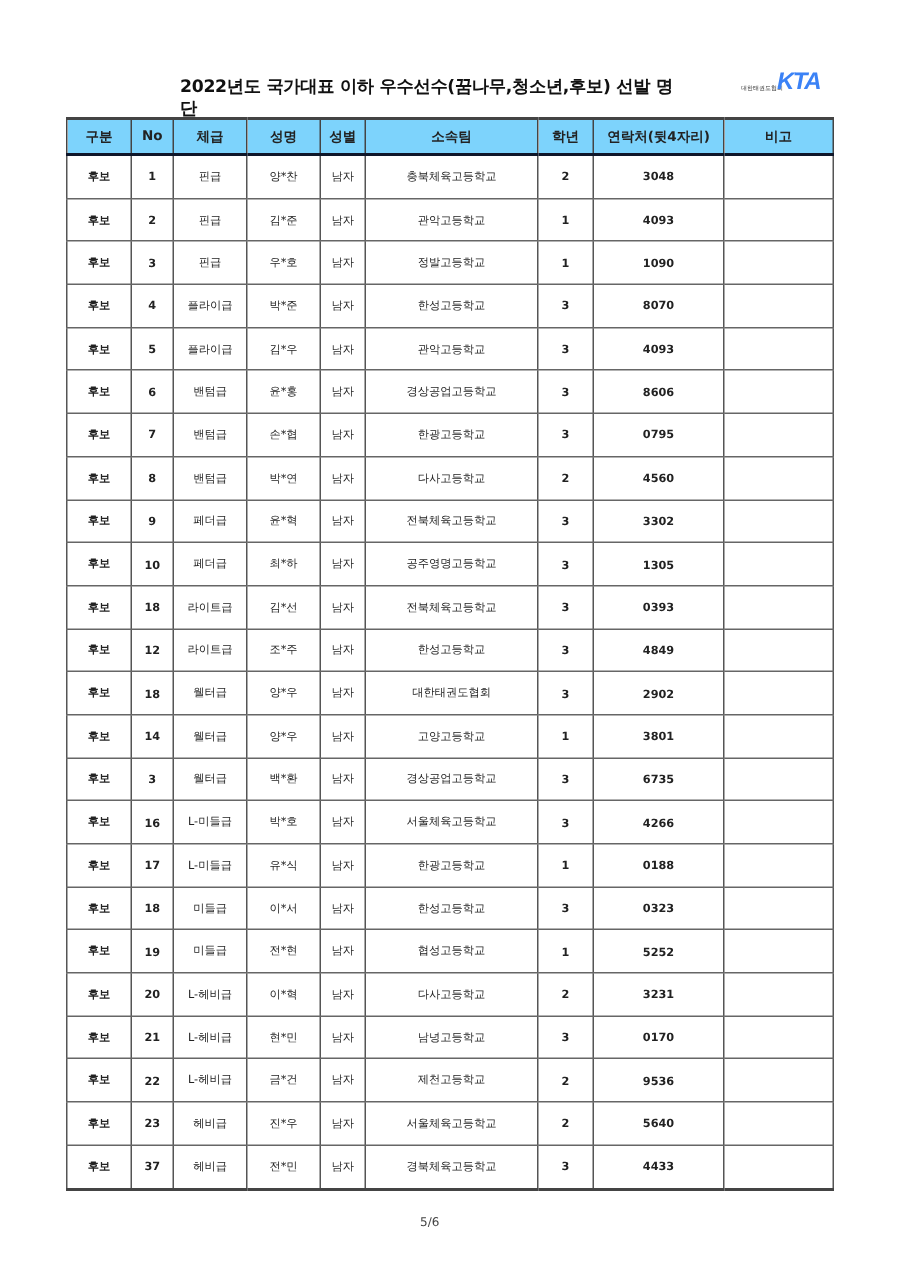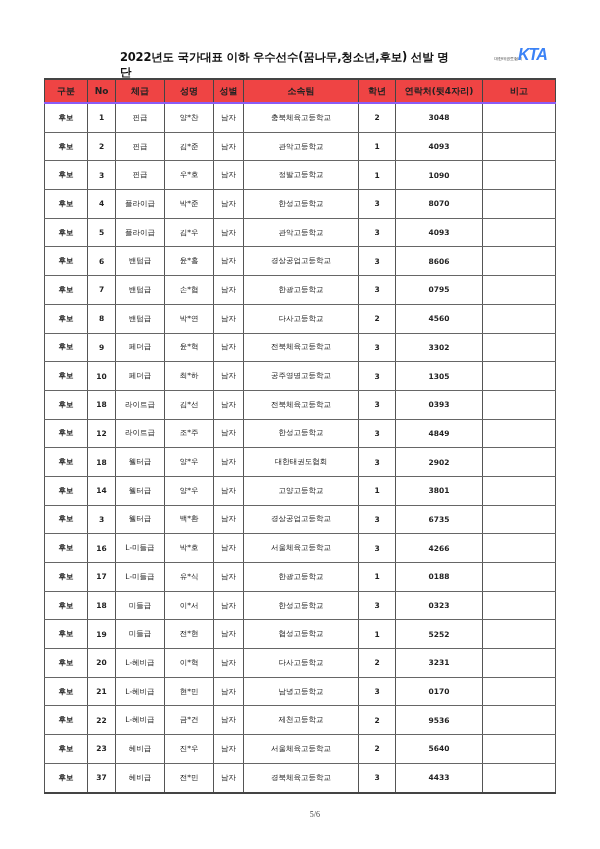--- a/index.html
+++ b/index.html
@@ -6,27 +6,27 @@
   body { width: 600px; height: 849px; position: relative; overflow: hidden;
          font-family: "DejaVu Sans", "Liberation Sans", sans-serif; color: #111; }
   .title { position: absolute; left: 120px; top: 50px; width: 330px; text-align: left;
            font-size: 11.5px; font-weight: bold; letter-spacing: -0.2px; }
   .logo { position: absolute; left: 494px; top: 44px; width: 60px; height: 28px; }
   .logo .small { position: absolute; left: 0; top: 12px; font-size: 4px; color: #333; white-space: nowrap; }
   .logo .kta { position: absolute; left: 24px; top: 2px; font-size: 16px; font-weight: bold;
                color: #3b82f6; font-family: "Liberation Sans", sans-serif; font-style: italic; letter-spacing: -1px; }
   table { position: absolute; left: 44px; top: 78px; border-collapse: collapse; table-layout: fixed; }
   th, td { border: 1px solid #444; text-align: center; padding: 0; white-space: nowrap; overflow: hidden; }
-  th { background: #ef4444; height: 22px; font-size: 9px; font-weight: bold; color: #222;
-       border-top: 2px solid #444; border-bottom: 2px solid #8b5cf6; }
+  th { background: #7dd3fc; height: 22px; font-size: 9px; font-weight: bold; color: #222;
+       border-top: 2px solid #444; border-bottom: 2px solid #0f172a; }
   td { height: 27.7px; font-size: 7.5px; color: #222; border-left: 1px solid #555; border-right: 1px solid #555;
        border-top: 1px solid #666; border-bottom: 1px solid #666; }
   td.b { font-weight: bold; }
   tr.last td { border-bottom: 2px solid #444; }
-  .page-num { position: absolute; left: 280px; top: 810px; width: 40px; text-align: right; font-size: 8px; color: #444; font-family: Liberation Serif, serif; }
+  .page-num { position: absolute; left: 280px; top: 810px; width: 40px; text-align: left; font-size: 8px; color: #444; }
 </style>
 </head>
 <body>
 
 <div class="title">2022년도 국가대표 이하 우수선수(꿈나무,청소년,후보) 선발 명단</div>
 
 <div class="logo">
   <span class="small">대한태권도협회</span>
   <span class="kta">KTA</span>
 </div>

